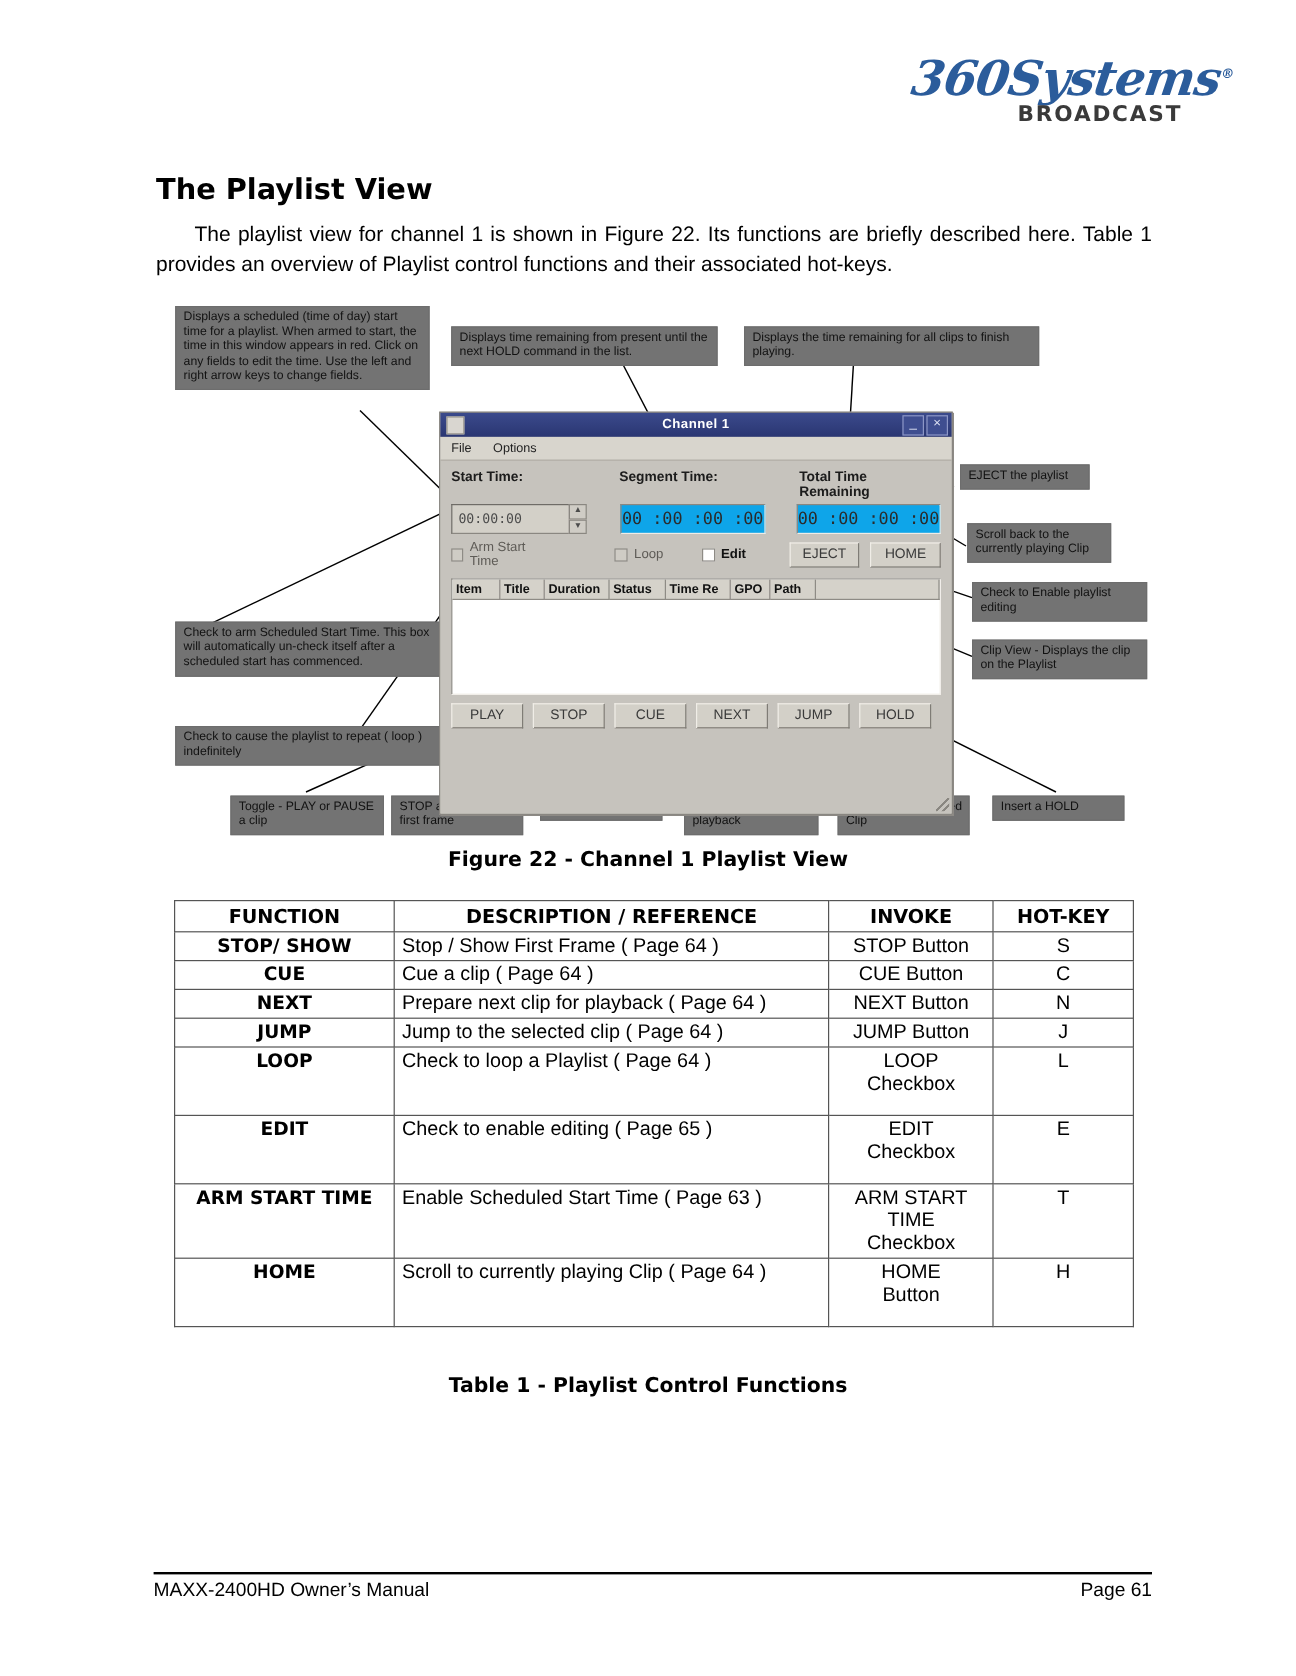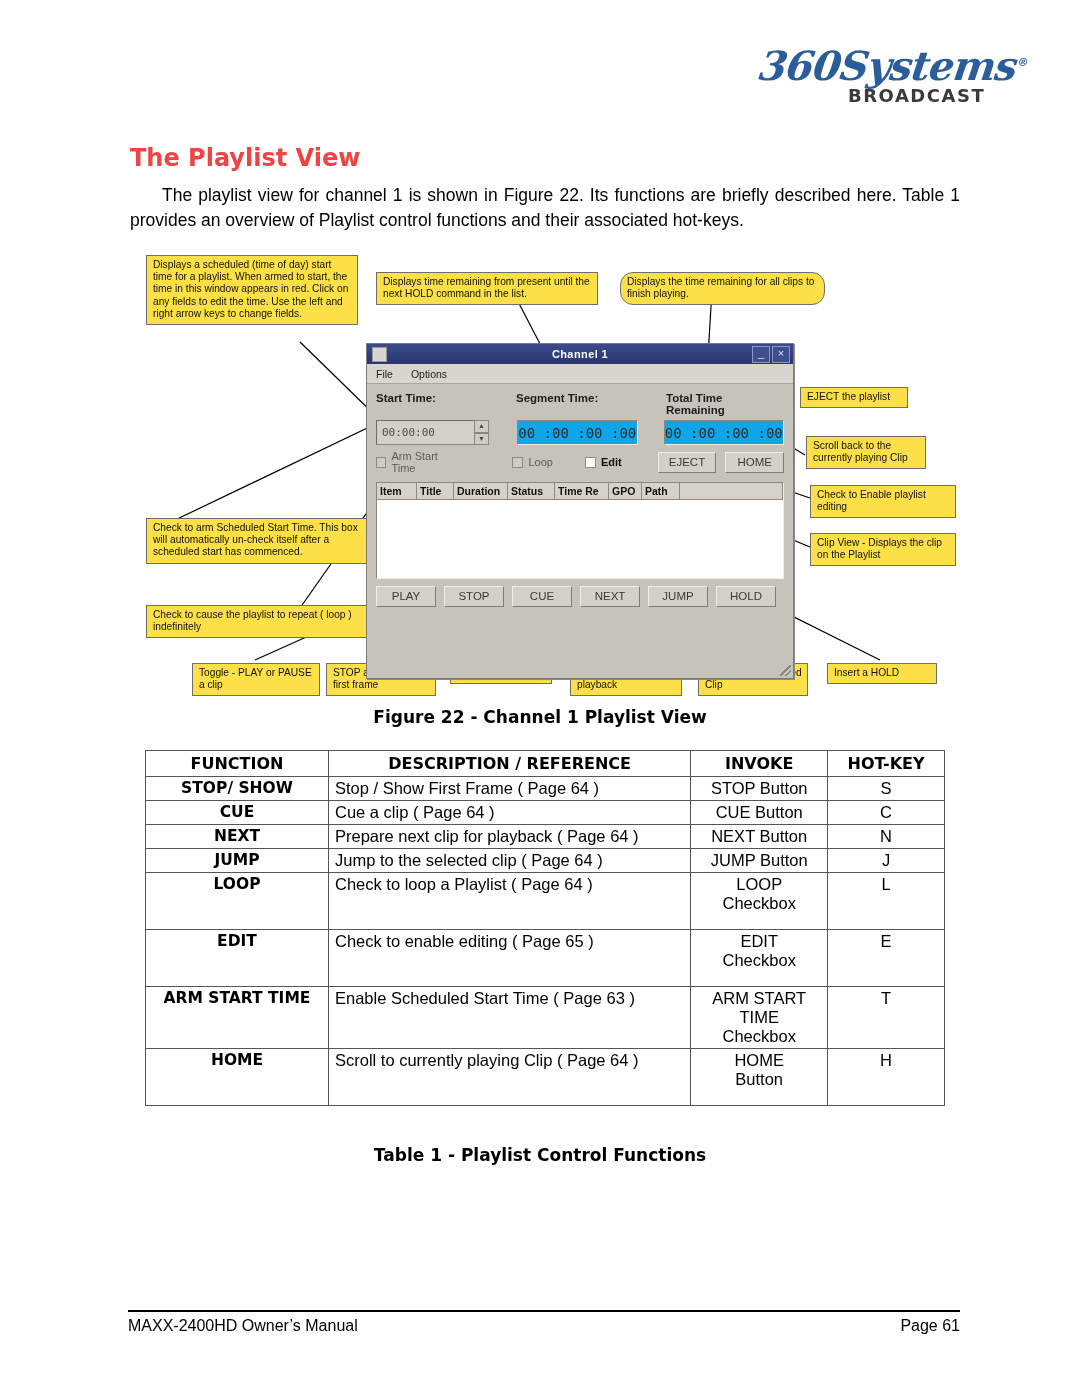--- a/index.html
+++ b/index.html
@@ -53,21 +53,21 @@
   }
 
   
   #page-title {
     position: absolute;
     left: 130px;
     top: 144px;
     font-family: "DejaVu Sans", sans-serif;
     font-weight: bold;
     font-size: 24px;
-    color: #ef4444;
+    color: #000000;
   }
   #intro {
     position: absolute;
     left: 130px;
     top: 183px;
     width: 830px;
     font-size: 17.5px;
     line-height: 25px;
     text-align: justify;
   }
@@ -77,21 +77,21 @@
   #figure {
     position: absolute;
     left: 0;
     top: 250px;
     width: 1080px;
     height: 450px;
   }
   .callout {
     position: absolute;
     border: 1px solid #6d6d6d;
-    background: #fde047;
+    background: #737373;
     box-sizing: border-box;
     padding: 3px 5px 4px 6px;
     font-family: "Liberation Sans", sans-serif;
     font-size: 10.2px;
     line-height: 12.2px;
     color: #111;
   }
   #figure svg.leaders {
     position: absolute;
     left: 0; top: 0;
@@ -437,21 +437,21 @@
         <path d="M678 345 l9 4 M678 345 l1 9"></path>
       <path d="M880 410 L750 345"></path>
         <path d="M750 345 l10 3 M750 345 l1 9"></path>
     </g>
   </svg>
 
   <div class="callout" style="left:146px; top:5px; width:212px;">Displays  a scheduled (time of day) start time for a playlist. When armed to start, the time in this window appears in red. Click on any fields to edit the time.  Use the left and right arrow keys to change fields.</div>
 
   <div class="callout" style="left:376px; top:22px; width:222px;">Displays time remaining from present until the next HOLD command in the list.</div>
 
-  <div class="callout" style="left:620px; top:22px; width:205px;border-radius:13px;">Displays the time remaining for all clips to finish playing.</div>
+  <div class="callout" style="left:620px; top:22px; width:246px;">Displays the time remaining for all clips to finish playing.</div>
 
   <div class="callout" style="left:800px; top:137px; width:108px;">EJECT the playlist</div>
   <div class="callout" style="left:806px; top:186px; width:120px;">Scroll back to the currently playing Clip</div>
   <div class="callout" style="left:810px; top:235px; width:146px;">Check to Enable playlist editing</div>
   <div class="callout" style="left:810px; top:283px; width:146px;">Clip View - Displays the clip on the Playlist</div>
 
   <div class="callout" style="left:146px; top:268px; width:222px;">Check to arm Scheduled Start Time.  This box will automatically un-check itself after a scheduled start has commenced.</div>
   <div class="callout" style="left:146px; top:355px; width:222px;">Check to cause the playlist to repeat ( loop ) indefinitely</div>
 
   <div class="callout" style="left:192px; top:413px; width:128px;">Toggle - PLAY or PAUSE a clip</div>

